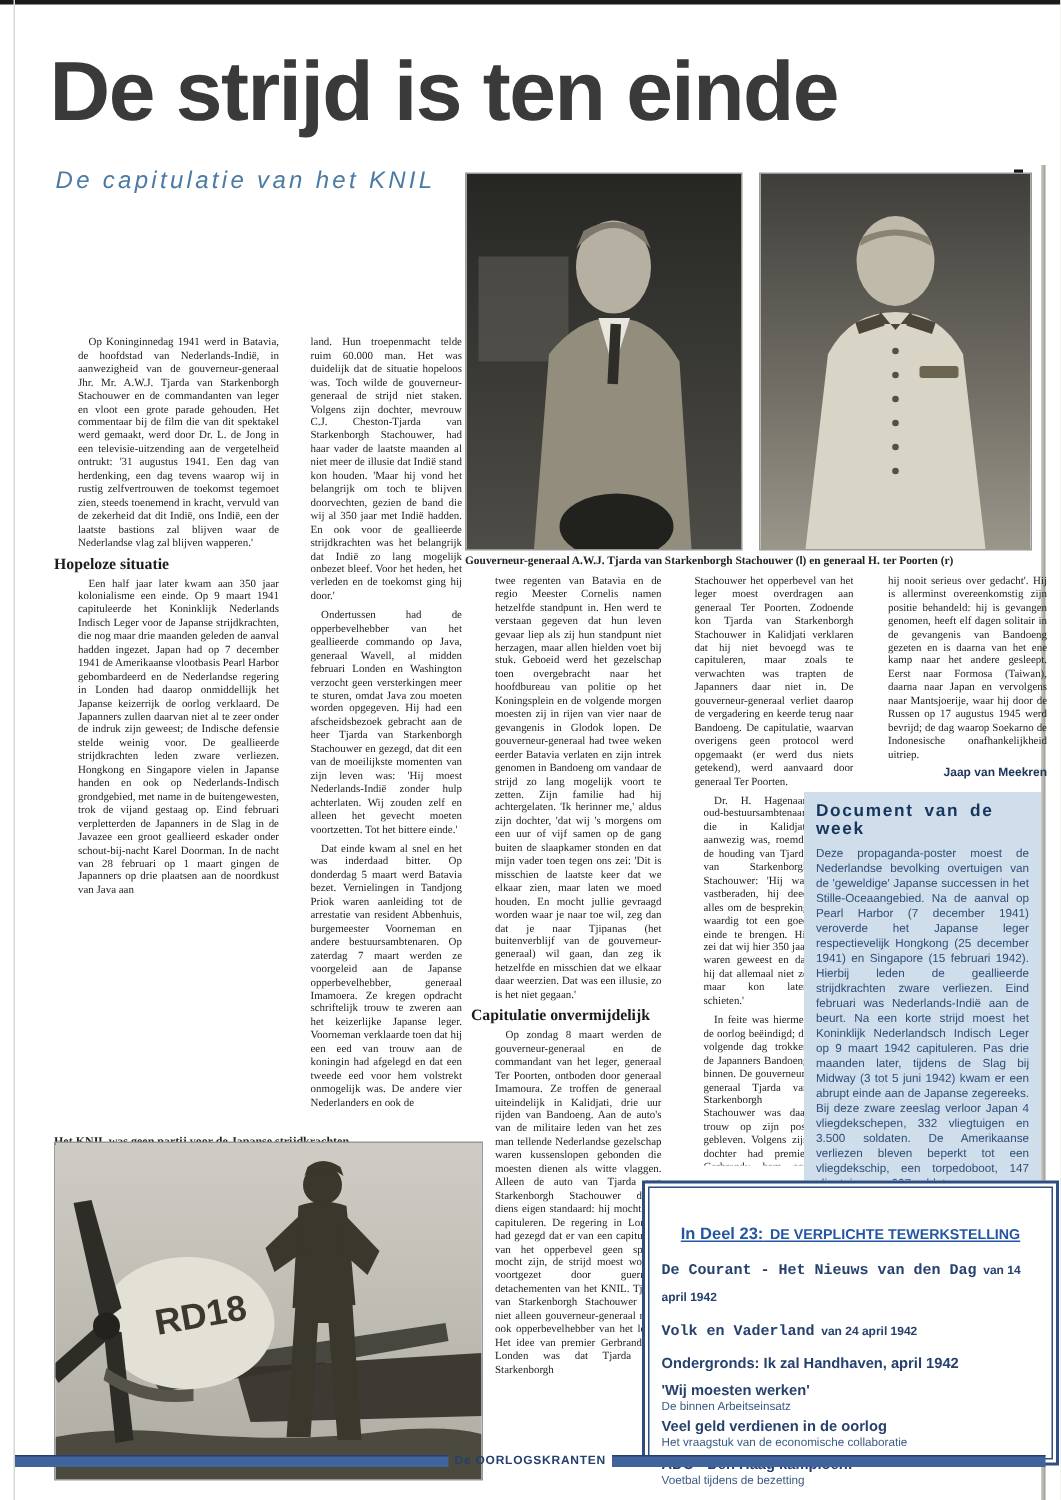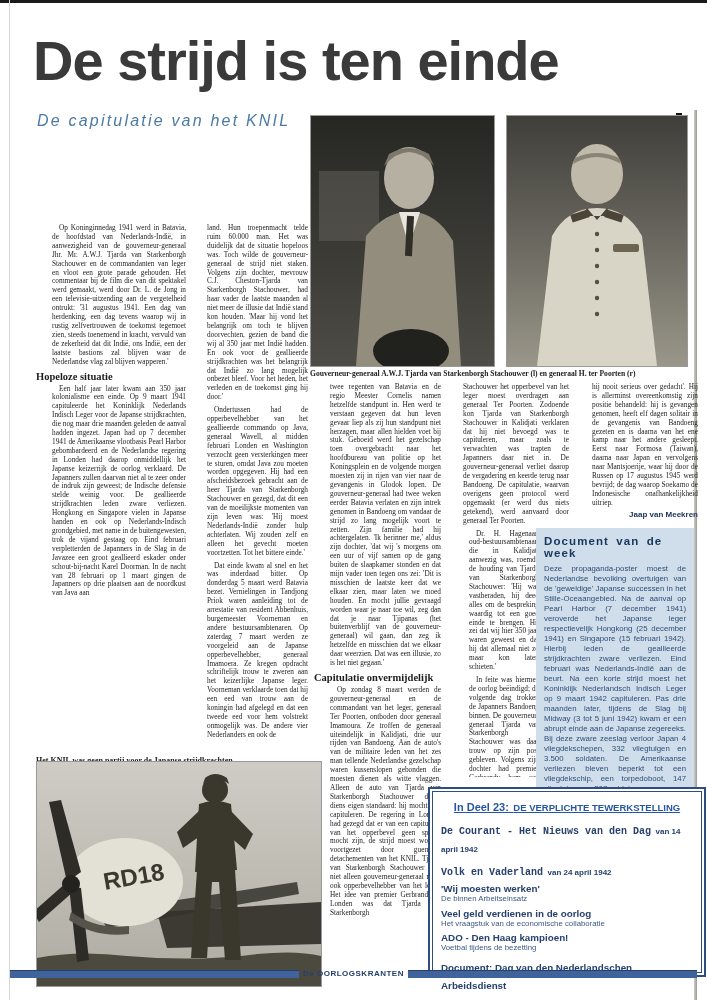--- a/index.html
+++ b/index.html
@@ -44,21 +44,21 @@
   .docbox{position:absolute;left:536px;top:528px;width:158px;height:293px;
           background:#cfdeea;padding:7px 8px;box-sizing:border-box;
           font-family:"Liberation Sans",sans-serif;color:#2f4e78;}
   .docbox h2{margin:0 0 5px 0;font-size:11.5px;letter-spacing:1.1px;word-spacing:3px;
              color:#16365c;font-weight:bold;}
   .docbox .body{font-size:7.8px;line-height:10px;text-align:justify;}
 
   .deelbox{position:absolute;left:428px;top:787px;width:278px;height:190px;
            border:2px solid #2e4d80;background:#fff;box-sizing:border-box;padding:2px;}
   .deelbox .inner{border:1px solid #2e4d80;height:100%;box-sizing:border-box;
-                  padding:5px 8px;font-family:"Liberation Sans",sans-serif;color:#27416e;}
+                  padding:21px 8px;font-family:"Liberation Sans",sans-serif;color:#27416e;}
   .deel-head{text-align:center;margin-bottom:5px;}
   .deel-head .u{text-decoration:underline;color:#2456a4;font-weight:bold;}
   .deel-head .pre{font-size:11px;}
   .deel-head .ttl{font-size:9.5px;}
   .deel-item{margin-bottom:4.5px;}
   .deel-title-serif{font-family:Liberation Mono, monospace;font-weight:bold;font-size:10px;}
   .deel-title-sans{font-weight:bold;font-size:9.8px;}
   .deel-suffix{font-weight:bold;font-size:8px;}
   .deel-sub{font-size:7.8px;color:#3c5a82;line-height:9px;}
 
@@ -196,20 +196,23 @@
       </div>
       <div class="deel-item">
         <span class="deel-title-serif">De Courant - Het Nieuws van den Dag</span>
         <span class="deel-suffix">van 14 april 1942</span>
       </div>
       <div class="deel-item">
         <span class="deel-title-serif">Volk en Vaderland</span>
         <span class="deel-suffix">van 24 april 1942</span>
       </div>
       <div class="deel-item">
+        <span class="deel-title-sans">Ondergronds: Ik zal Handhaven, april 1942</span>
+      </div>
+      <div class="deel-item">
         <div class="deel-title-sans">'Wij moesten werken'</div>
         <div class="deel-sub">De binnen Arbeitseinsatz</div>
       </div>
       <div class="deel-item">
         <div class="deel-title-sans">Veel geld verdienen in de oorlog</div>
         <div class="deel-sub">Het vraagstuk van de economische collaboratie</div>
       </div>
       <div class="deel-item">
         <div class="deel-title-sans">ADO - Den Haag kampioen!</div>
         <div class="deel-sub">Voetbal tijdens de bezetting</div>

